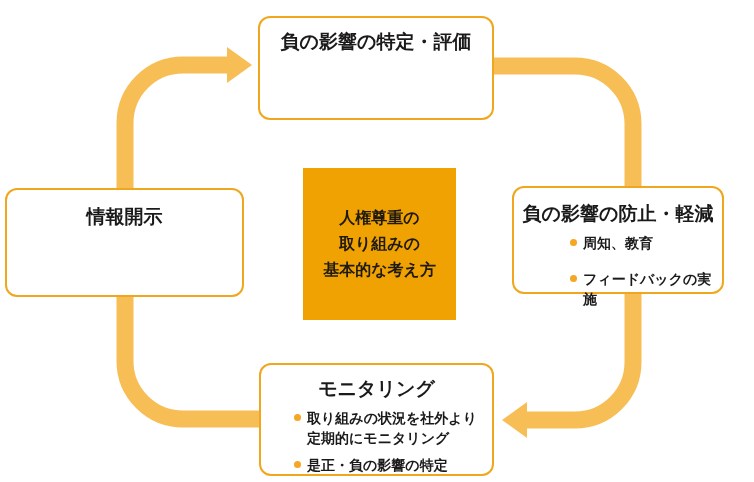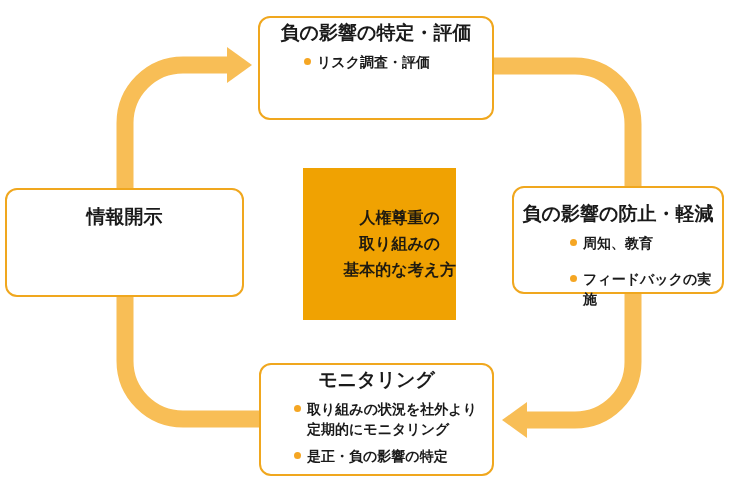--- a/index.html
+++ b/index.html
@@ -30,21 +30,21 @@
     fill: var(--arrow, #F8BE56);
     stroke: none;
   }
   .box {
     position: absolute;
     z-index: 2;
     box-sizing: border-box;
     background: #ffffff;
     border: 2px solid var(--border, #F0A71E);
     border-radius: 12px;
-    padding-top: 2px;
+    padding-top: 11px;
   }
   .box-top    { left: 258px; top: 16px;  width: 236px; height: 104px; }
   .box-right  { left: 512px; top: 186px; width: 212px; height: 108px; padding-top: 13px; }
   .box-bottom { left: 259px; top: 363px; width: 235px; height: 113px; }
   .box-left   { left: 5px;   top: 188px; width: 239px; height: 109px; padding-top: 14px; }
   .box-title {
     text-align: center;
     font-size: 19px;
     font-weight: 700;
     color: var(--text, #1A1A1A);
@@ -79,21 +79,21 @@
     white-space: pre-line;
   }
   .center-box {
     position: absolute;
     z-index: 2;
     left: 303px; top: 168px;
     width: 153px; height: 152px;
     background: var(--center-fill, #F0A202);
     display: flex;
     align-items: center;
-    justify-content: flex-end;
+    justify-content: center;
   }
   .center-text {
     text-align: center;
     font-size: 16px;
     font-weight: 700;
     color: #1F1A10;
     line-height: 26px;
     white-space: pre-line;
   }
 </style>
@@ -111,24 +111,20 @@
 
     <path class="arrow-line" d="M633,290 V362 A58,58 0 0 1 575,420 H526"></path>
     <polygon class="arrow-head" points="527,402 527,438 502,420"></polygon>
 
     <path class="arrow-line" d="M264,419 H183 A58,58 0 0 1 125,361 V292"></path>
   </svg>
 
   <div class="box box-top">
     <div class="box-title">負の影響の特定・評価</div>
     <div class="bullets">
-      <div class="bullet">
-        <span class="dot"></span>
-        <span class="bullet-text">リスク調査・評価</span>
-      </div>
     </div>
   </div>
 
   <div class="box box-right">
     <div class="box-title">負の影響の防止・軽減</div>
     <div class="bullets">
       <div class="bullet">
         <span class="dot"></span>
         <span class="bullet-text">周知、教育</span>
       </div>

